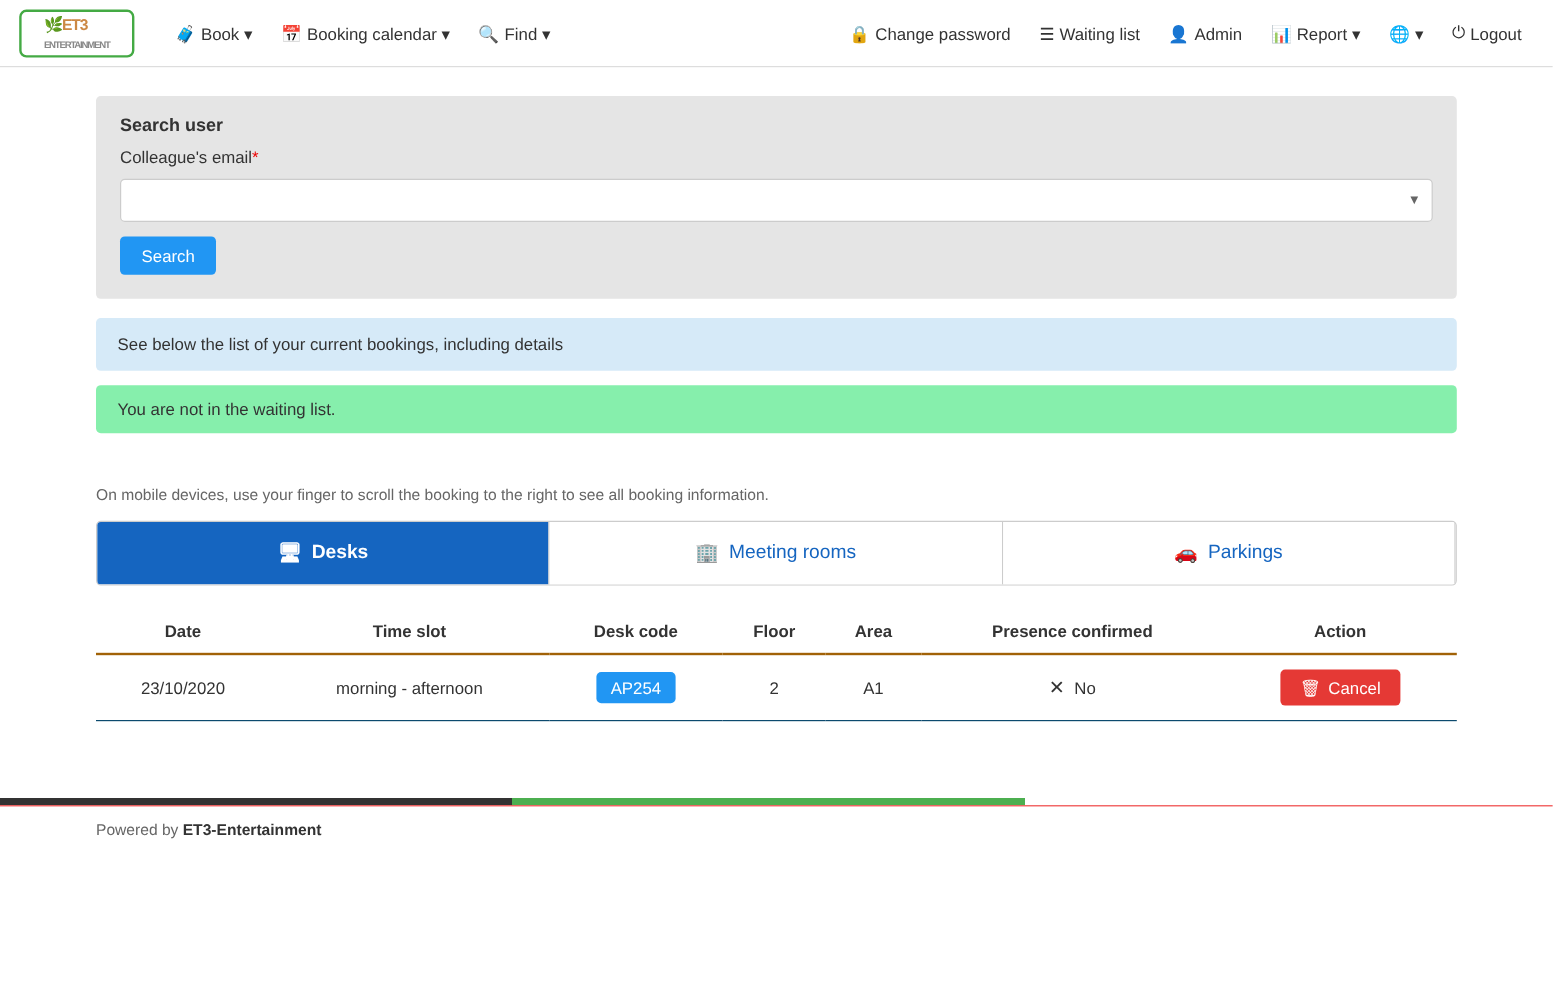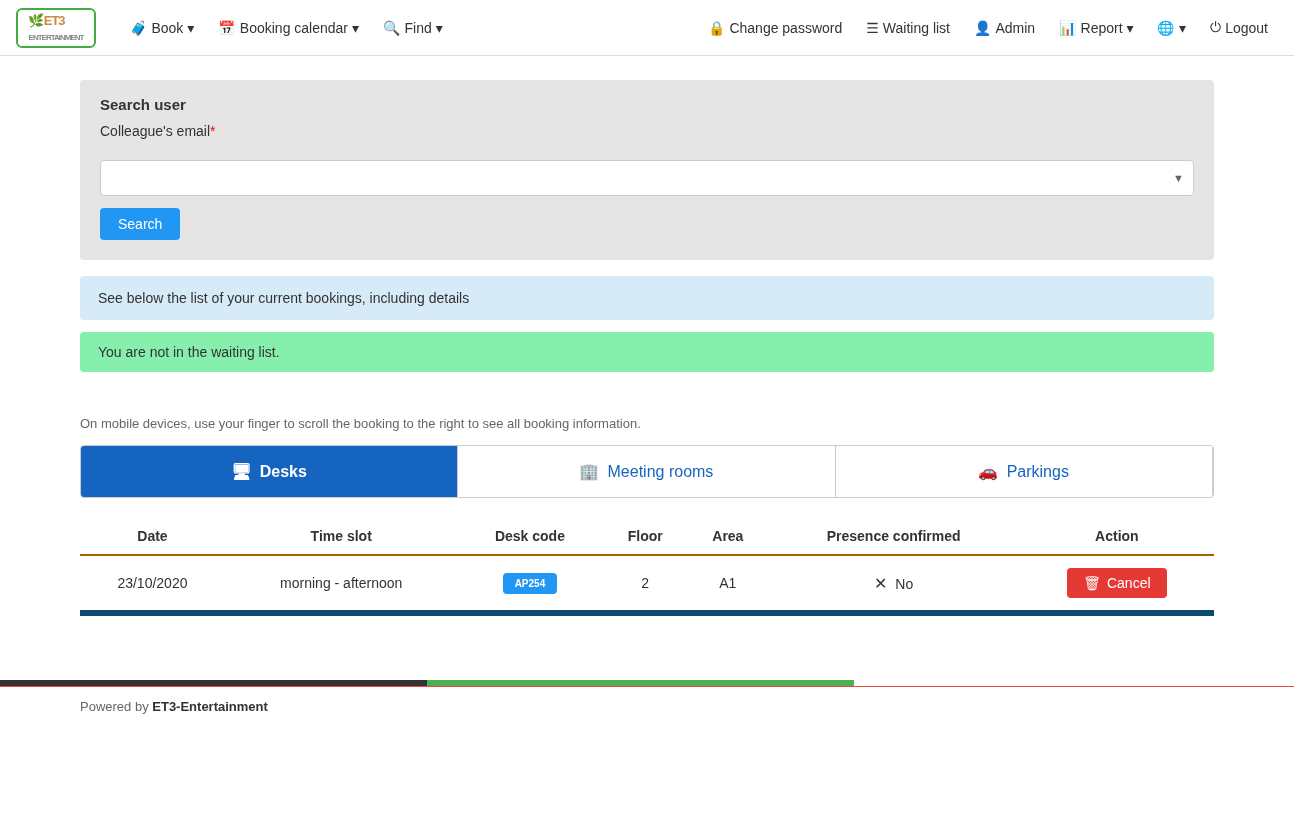--- a/index.html
+++ b/index.html
@@ -9,21 +9,21 @@
     .navbar {
       display: flex;
       align-items: center;
       background: #fff;
       border-bottom: 1px solid #ddd;
       padding: 0 16px;
       height: 56px;
     }
     .navbar-brand { display: flex; align-items: center; margin-right: 24px; }
     .brand-logo {
-      width: 80px; height: 40px;
+      width: 96px; height: 40px;
       border: 2px solid #4a4; border-radius: 6px;
       display: flex; align-items: center; justify-content: center;
       font-weight: bold; font-size: 13px; color: #4a4; letter-spacing: -1px;
     }
     .brand-logo span { color: #c84; }
     .nav-left { display: flex; align-items: center; gap: 4px; }
     .nav-item {
       display: flex; align-items: center; gap: 4px;
       padding: 8px 10px; cursor: pointer; font-size: 14px; color: #333;
       border-radius: 4px; white-space: nowrap;
@@ -36,21 +36,21 @@
     .main { padding: 24px 80px; }
 
     
     .card-gray {
       background: #e5e5e5;
       border-radius: 4px;
       padding: 16px 20px 20px;
       margin-bottom: 16px;
     }
     .card-gray h3 { font-size: 15px; font-weight: bold; margin-bottom: 10px; color: #333; }
-    .field-label { font-size: 14px; margin-bottom: 21px; }
+    .field-label { font-size: 14px; margin-bottom: 10px; }
     .field-label .required { color: #e00; }
     .select-wrap { position: relative; }
     .select-wrap select {
       width: 100%; padding: 6px 30px 6px 10px;
       border: 1px solid #ccc; border-radius: 4px;
       background: #fff; font-size: 14px; appearance: none;
       height: 36px; cursor: pointer;
     }
     .select-wrap::after {
       content: '▼';
@@ -93,26 +93,26 @@
 
     
     .booking-table { width: 100%; border-collapse: collapse; }
     .booking-table th {
       text-align: center; font-weight: bold; font-size: 14px;
       padding: 10px 8px; border-bottom: 2px solid #a16207;
       color: #333;
     }
     .booking-table td {
       text-align: center; padding: 12px 8px;
-      border-bottom: 6px solid #0c4a6e; font-size: 14px;
+      border-bottom: 1px solid #0c4a6e; font-size: 14px;
     }
     .desk-badge {
       background: #2196f3; color: #fff;
       border-radius: 4px; padding: 5px 12px;
-      display: inline-block; font-size: 10px; font-weight: bold;
+      display: inline-block; font-size: 14px; font-weight: normal;
     }
     .btn-cancel {
       background: #e53935; color: #fff;
       border: none; border-radius: 4px;
       padding: 7px 16px; font-size: 14px; cursor: pointer;
       display: inline-flex; align-items: center; gap: 6px;
     }
     .x-mark { font-size: 16px; color: #333; margin-right: 4px; }
 
     

